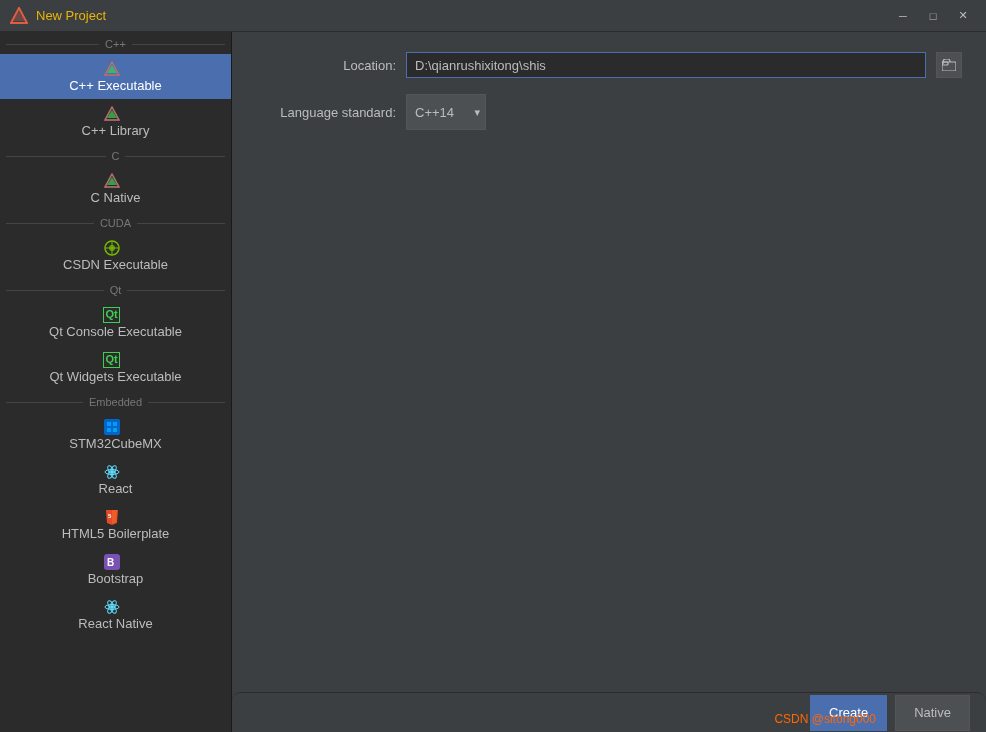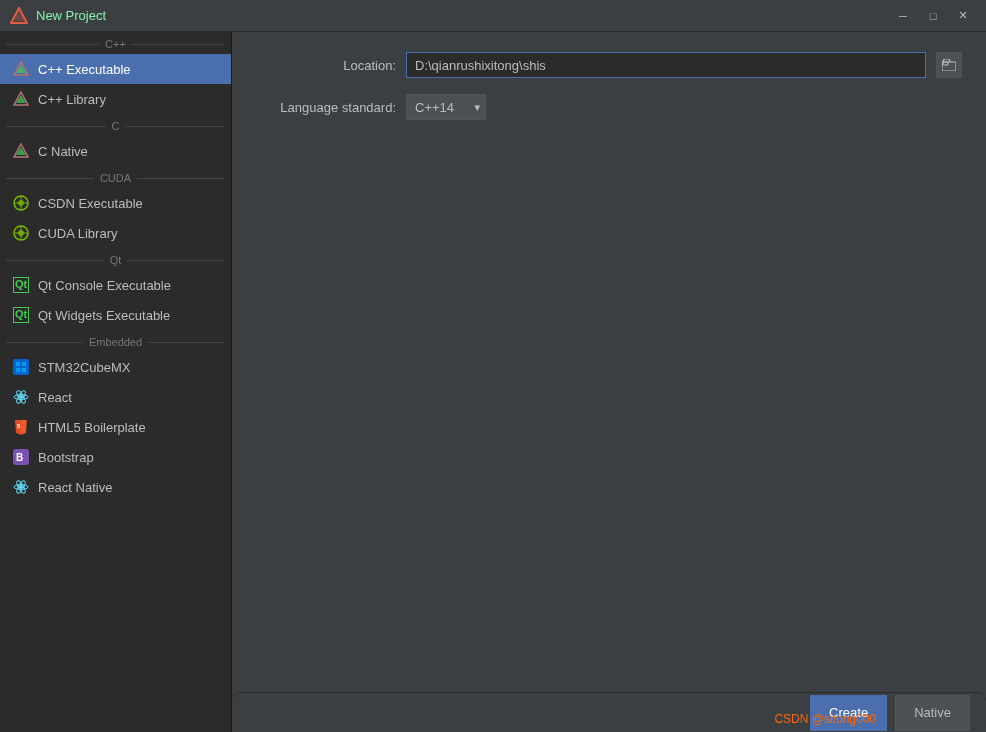--- a/index.html
+++ b/index.html
@@ -22,21 +22,21 @@
       padding: 0 10px;
       border-bottom: 1px solid #2b2b2b;
       position: relative;
     }
     .titlebar-icon {
       width: 18px;
       height: 18px;
       margin-right: 8px;
     }
     .titlebar-title {
-      color: #86efac;
+      color: #eab308;
       font-size: 13px;
       flex: 1;
     }
     .titlebar-controls {
       display: flex;
       gap: 4px;
     }
     .titlebar-btn {
       width: 26px;
       height: 20px;
@@ -85,20 +85,21 @@
       margin: 0 6px;
     }
 
     .sidebar-item {
       display: flex;
       align-items: center;
       padding: 6px 12px;
       cursor: pointer;
       color: #bbbcbd;
       font-size: 13px;
+      flex-direction: column;
     }
     .sidebar-item.active {
       background: #4b6eaf;
       color: #fff;
     }
     .sidebar-item .item-icon {
       width: 18px;
       height: 18px;
       margin-right: 8px;
       display: flex;
@@ -152,21 +153,21 @@
       font-size: 14px;
     }
 
     .lang-select {
       background: #4c5052;
       border: 1px solid #555;
       color: #bbbcbd;
       padding: 3px 22px 3px 8px;
       font-size: 13px;
       outline: none;
-      height: 26px;
+      height: 36px;
       cursor: pointer;
       appearance: none;
       -webkit-appearance: none;
       min-width: 80px;
       position: relative;
     }
     .select-wrapper {
       position: relative;
       display: inline-block;
     }
@@ -292,31 +293,20 @@
       <div class="item-icon">
         <svg width="16" height="16" viewBox="0 0 16 16">
           <circle cx="8" cy="8" r="7" fill="none" stroke="#76b900" stroke-width="1.5"></circle>
           <circle cx="8" cy="8" r="3" fill="#76b900" opacity="0.8"></circle>
           <line x1="1" y1="8" x2="15" y2="8" stroke="#76b900" stroke-width="1"></line>
           <line x1="8" y1="1" x2="8" y2="15" stroke="#76b900" stroke-width="1"></line>
         </svg>
       </div>
       <span>CSDN Executable</span>
     </div>
-    <div class="sidebar-item">
-      <div class="item-icon">
-        <svg width="16" height="16" viewBox="0 0 16 16">
-          <circle cx="8" cy="8" r="7" fill="none" stroke="#76b900" stroke-width="1.5"></circle>
-          <circle cx="8" cy="8" r="3" fill="#76b900" opacity="0.8"></circle>
-          <line x1="1" y1="8" x2="15" y2="8" stroke="#76b900" stroke-width="1"></line>
-          <line x1="8" y1="1" x2="8" y2="15" stroke="#76b900" stroke-width="1"></line>
-        </svg>
-      </div>
-      <span>CUDA Library</span>
-    </div>
 
     <div class="sidebar-section-label">
       <span>Qt</span>
     </div>
     <div class="sidebar-item">
       <div class="item-icon">
         <span style="color:#41cd52; font-size:11px; font-weight:bold; border:1px solid #41cd52; padding:0 1px; line-height:1.2;">Qt</span>
       </div>
       <span>Qt Console Executable</span>
     </div>

